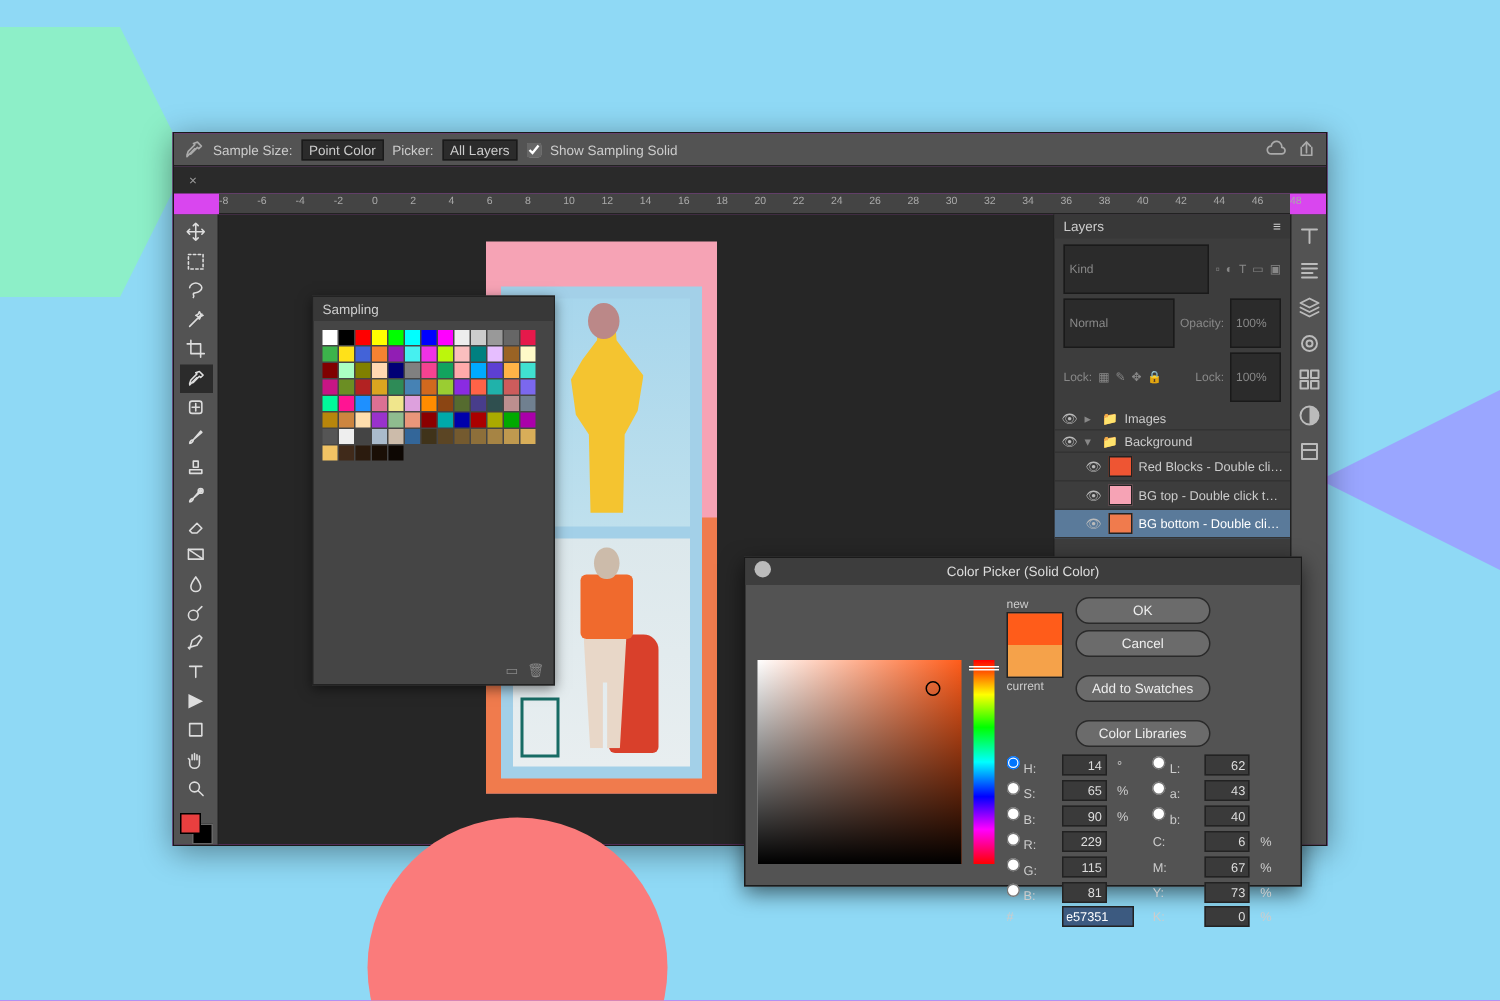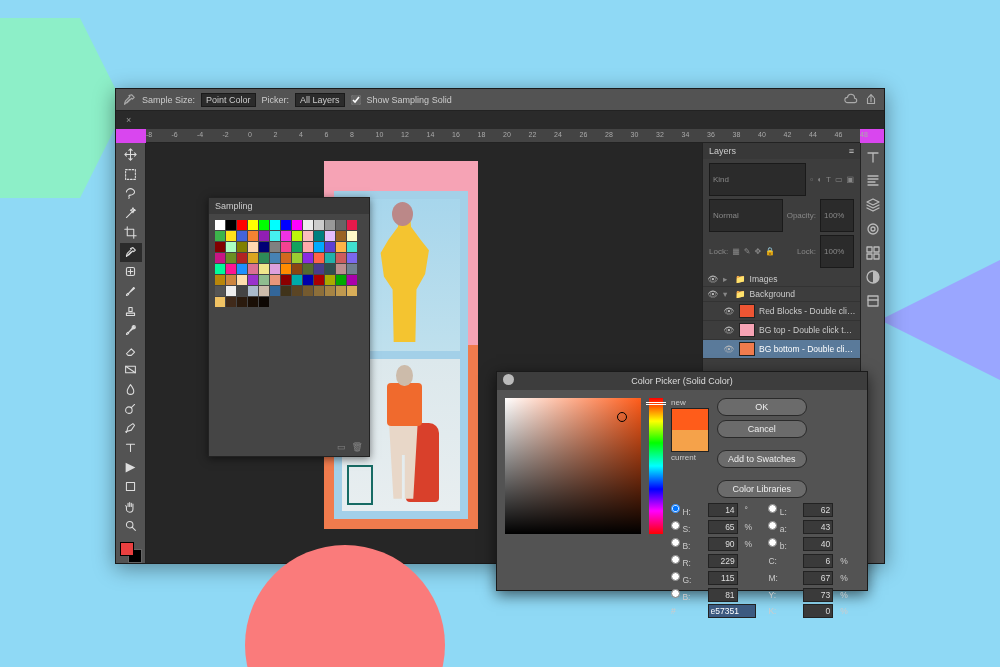--- a/index.html
+++ b/index.html
@@ -232,21 +232,21 @@
     background: #535353;
     border:1px solid #1a1a1a;
     box-shadow: 0 4px 14px rgba(0,0,0,.6);
   }
   .cp .cp-title {
     height:18px; background:#3d3d3d; color:#ddd; font-size:9px;
     display:flex; align-items:center; justify-content:center;
     position:relative;
   }
   .cp .cp-title .close-x { position:absolute; left:6px; top:2px; width:11px; height:11px; border-radius:50%; background:#bbb; }
-  .cp-body { display:flex; padding:8px; gap:8px; }
+  .cp-body { display:flex; padding:8px; gap:8px;align-items:center; }
   .cp-field {
     width:136px; height:136px; position:relative;
     background:
       linear-gradient(to top, #000 0%, rgba(0,0,0,0) 100%),
       linear-gradient(to right, #fff 0%, #ff5c1a 100%);
   }
   .cp-field .cursor { position:absolute; width:10px;height:10px; border:1px solid #000; border-radius:50%; left:82%; top:10%; }
   .cp-hue {
     width:14px; height:136px;
     background: linear-gradient(to bottom,#ff0000 0%,#ffff00 17%,#00ff00 33%,#00ffff 50%,#0000ff 67%,#ff00ff 83%,#ff0000 100%);

